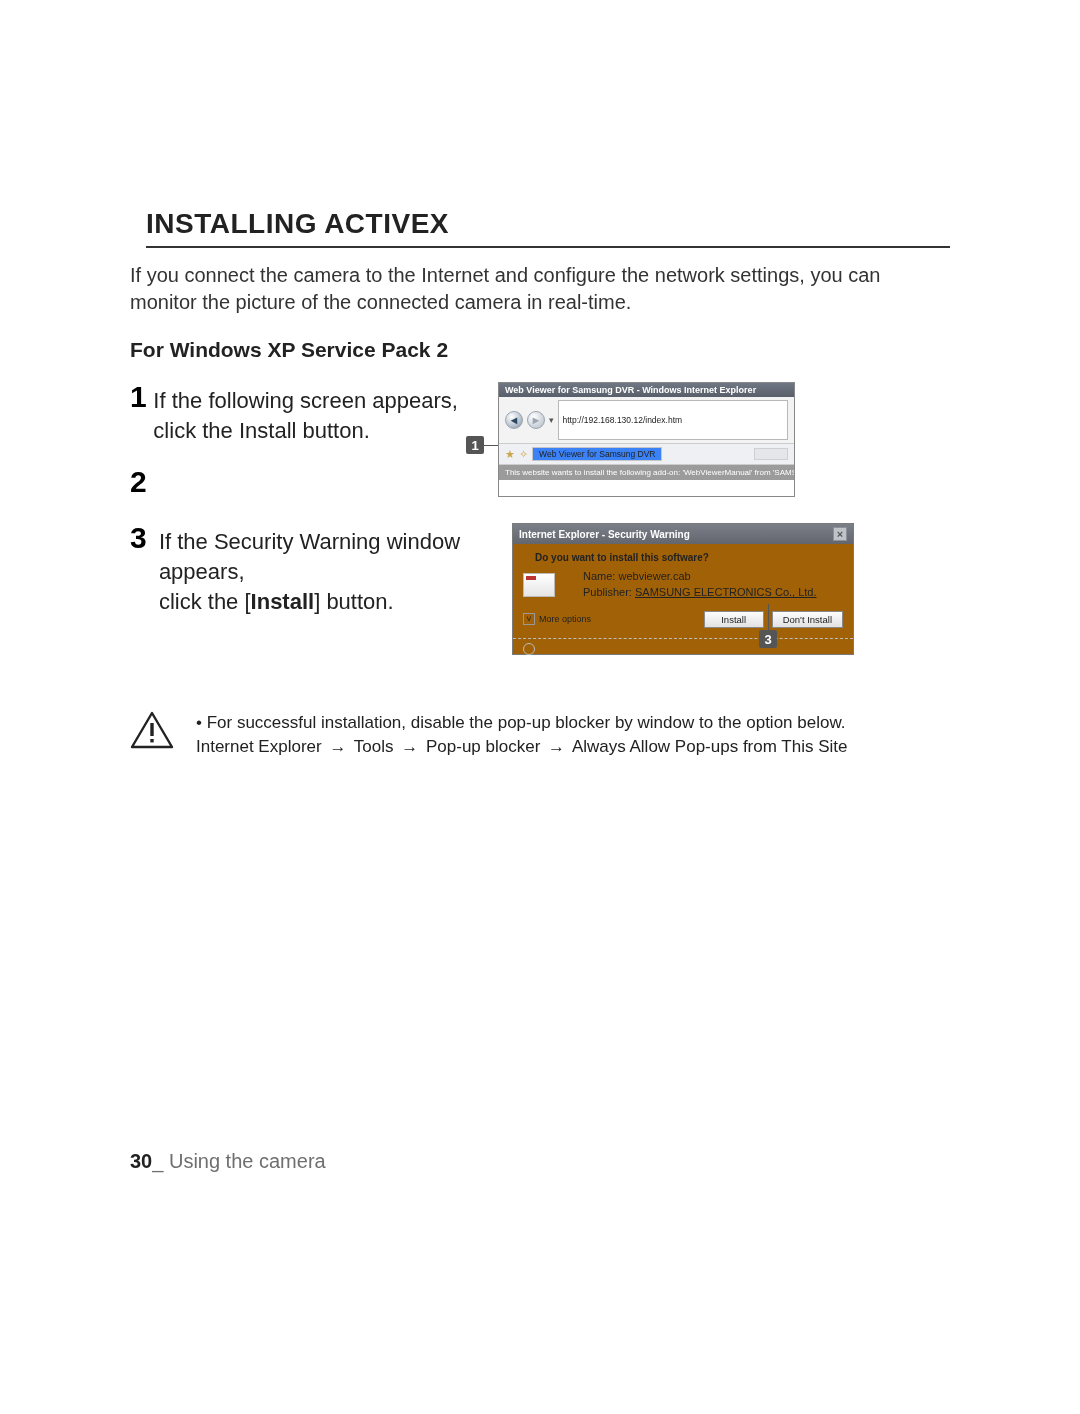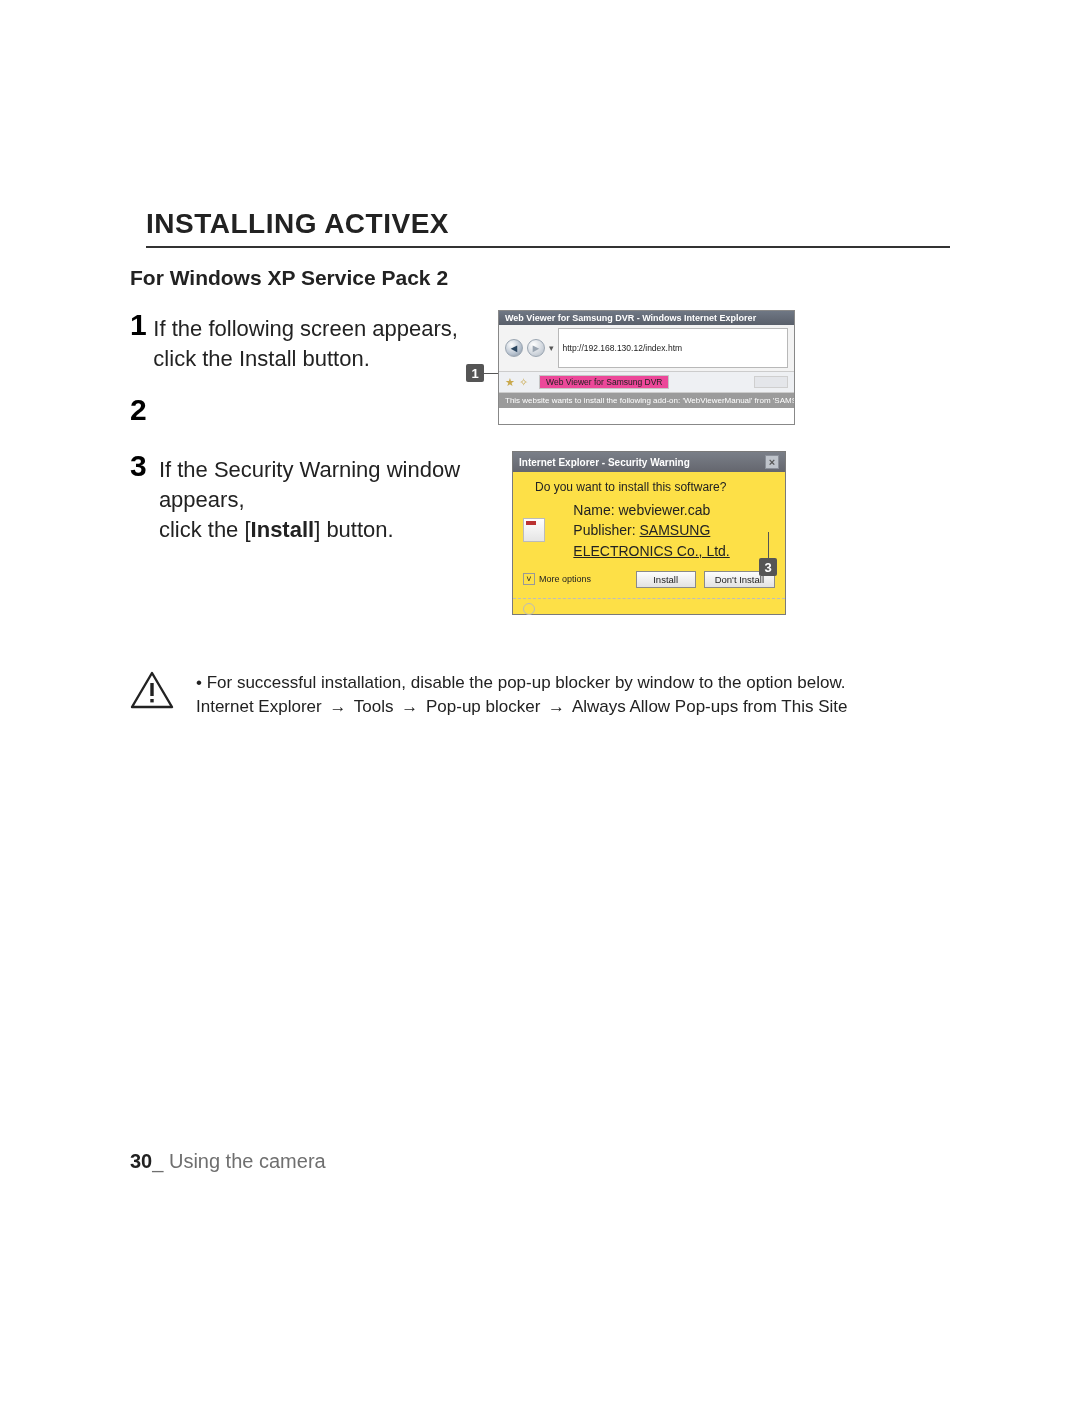--- a/index.html
+++ b/index.html
@@ -113,25 +113,24 @@
     display: flex;
     align-items: center;
     gap: 4px;
     padding: 3px 6px;
     background: #eef0f3;
     border-bottom: 1px solid #ccc;
     font-size: 8.5px;
   }
   .ie-star { color: #c9a94d; font-size: 11px; }
   .ie-tab {
-    background: #ec4899;
+    background: #3b82f6;
     border: 1px solid #c6c6c6;
     padding: 1px 6px;
     white-space: nowrap;
-    margin-left: 7px;
   }
   .ie-infobar {
     background: #9b9b9b;
     color: #fff;
     font-size: 8px;
     padding: 3px 6px;
     white-space: nowrap;
     overflow: hidden;
   }
   .ie-body {
@@ -153,23 +152,23 @@
     border-radius: 2px;
   }
   .callout-line-h {
     position: absolute;
     height: 1px;
     background: #555;
   }
 
   
   .sec-dialog {
-    width: 274px;
+    width: 342px;
     border: 1px solid #7a7a7a;
-    background: #fde047;
+    background: #a16207;
     margin-top: 26px;
     margin-left: 14px;
     font-size: 10px;
     position: relative;
   }
   .sec-title {
     background: linear-gradient(#7a7f88, #64666e);
     color: #fff;
     padding: 3px 6px;
     font-weight: bold;
@@ -182,41 +181,41 @@
     background: #bfc4cb;
     border: 1px solid #8b9099;
     color: #555;
     font-size: 11px;
     line-height: 12px;
     text-align: center;
   }
   .sec-body {
     padding: 8px 10px 4px 10px;
   }
-  .sec-q { font-weight: normal; font-size: 12px; margin-bottom: 6px; padding-left: 12px; }
+  .sec-q { font-weight: bold; font-size: 10px; margin-bottom: 6px; padding-left: 12px; }
   .sec-info {
     display: flex;
     align-items: center;
     gap: 8px;
     margin-bottom: 10px;
   }
   .sec-icon {
     width: 32px; height: 24px;
     background: linear-gradient(#fff,#e5e5e5);
     border: 1px solid #bbb;
     position: relative;
   }
   .sec-icon::before {
     content: "";
     position: absolute;
     left: 2px; top: 2px;
     width: 10px; height: 4px;
     background: #b33;
   }
-  .sec-meta { font-size: 14px; line-height: 1.45; margin-left: 20px; }
+  .sec-meta { font-size: 11px; line-height: 1.45; margin-left: 20px; }
   .sec-meta .pub { text-decoration: underline; }
   .sec-actions {
     display: flex;
     align-items: center;
     gap: 8px;
     padding: 0 0 6px 0;
   }
   .sec-more {
     display: flex; align-items: center; gap: 4px;
     font-size: 9px;
@@ -284,20 +283,21 @@
   .footer .pg {
     font-weight: bold;
     color: #222;
   }
 </style>
 </head>
 <body>
 
 <div class="page">
   <h2 class="section-title">INSTALLING ACTIVEX</h2>
+  <p class="intro">If you connect the camera to the Internet and configure the network settings, you can monitor the picture of the connected camera in real-time.</p>
   <h3 class="subhead">For Windows XP Service Pack 2</h3>
 
   <div class="two-col">
     <div class="steps">
 
       <div class="step">
         <div class="step-num">1</div>
         <div class="step-text">If the following screen appears, click the Install button.</div>
       </div>
 

